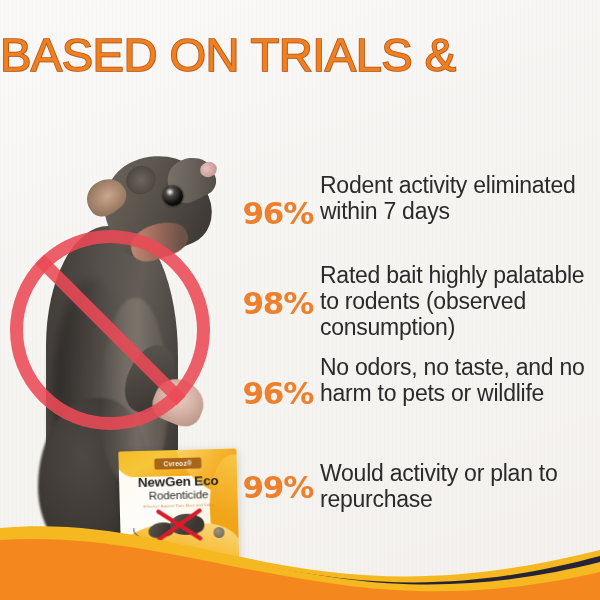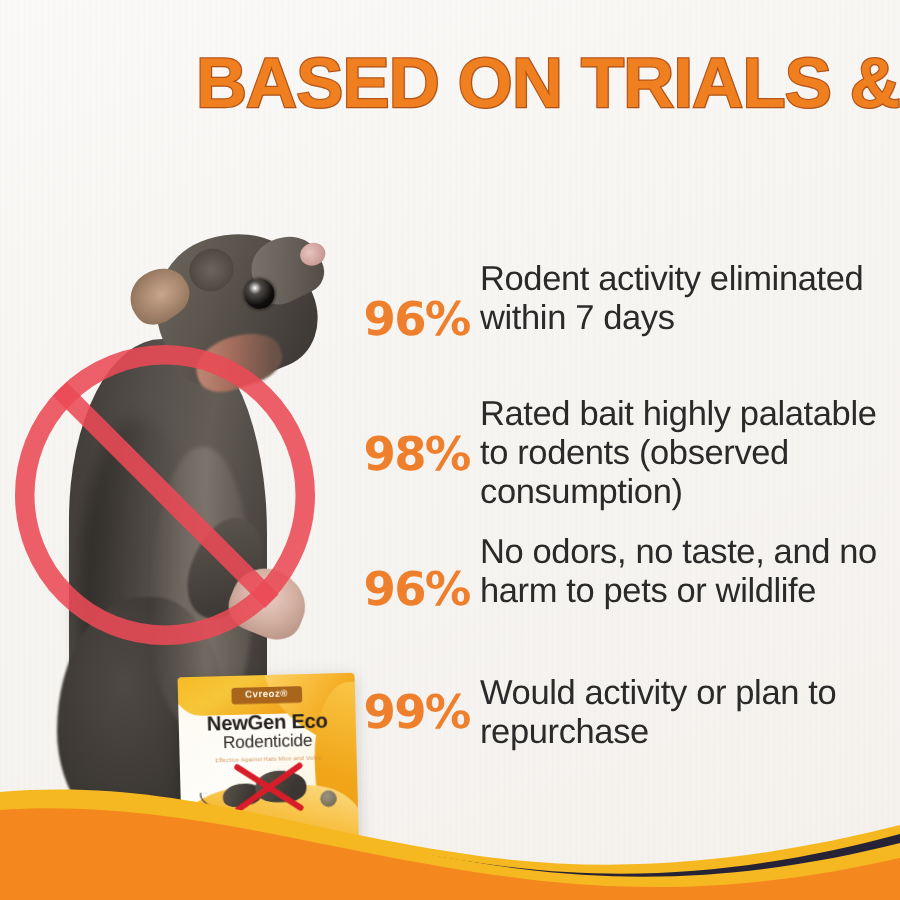--- a/index.html
+++ b/index.html
@@ -28,23 +28,23 @@
       linear-gradient(160deg, #faf9f7 0%, #f6f4f1 50%, #f4f1ed 100%);
     overflow: hidden;
   }
 
   
   .headline {
     position: absolute;
     top: 32px;
     left: 0;
     width: 600px;
-    text-align: right;
+    text-align: left;
     line-height: 0.96;
-    font-weight: bold;
+    font-weight: normal;
     font-size: 47px;
     letter-spacing: -0.5px;
     color: #f0801f;
     font-family: "Liberation Sans", sans-serif;
     -webkit-text-stroke: 1.6px #b5551a;
     paint-order: stroke fill;
     text-shadow: 1px 1px 0 rgba(150,70,20,0.25);
     white-space: nowrap;
   }
   .headline .l1 { display: block; font-size: 47px; }
@@ -412,21 +412,21 @@
   .stat-row {
     position: absolute;
     left: 0;
     width: 360px;
     display: flex;
     align-items: flex-start;
   }
   .stat-row.r0 { top: 0px; }
   .stat-row.r1 { top: 90px; }
   .stat-row.r2 { top: 182px; }
-  .stat-row.r3 { top: 276px; }
+  .stat-row.r3 { top: 288px; }
 
   .stat-pct {
     width: 80px;
     flex: 0 0 80px;
     text-align: right;
     padding-right: 7px;
     font-size: 31px;
     font-weight: bold;
     color: #ee7f2c;
     letter-spacing: -1.2px;

